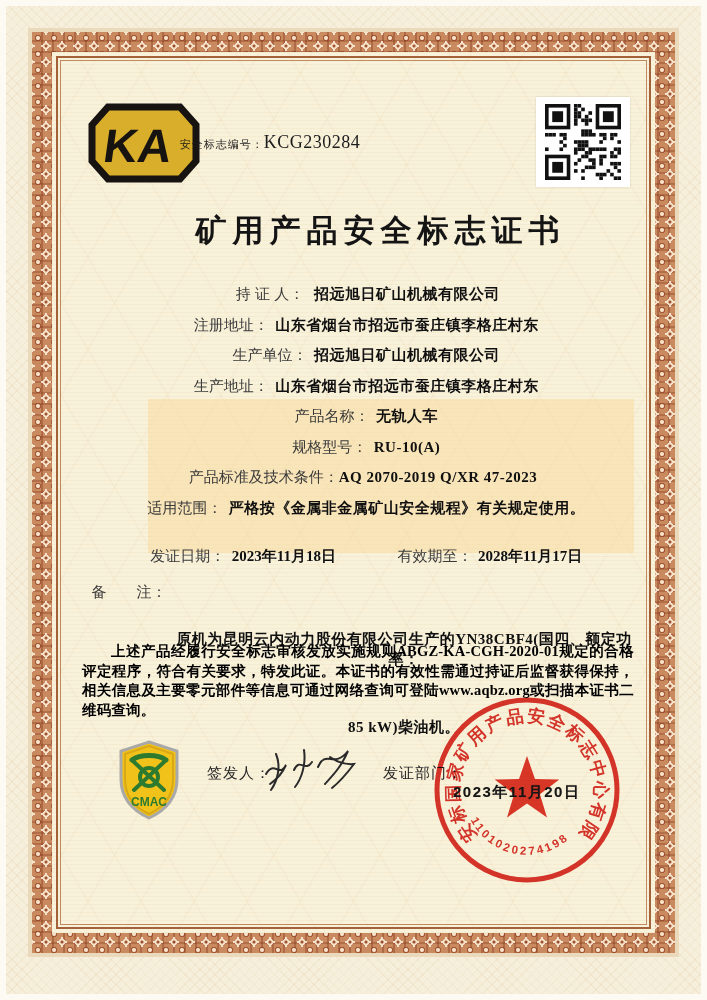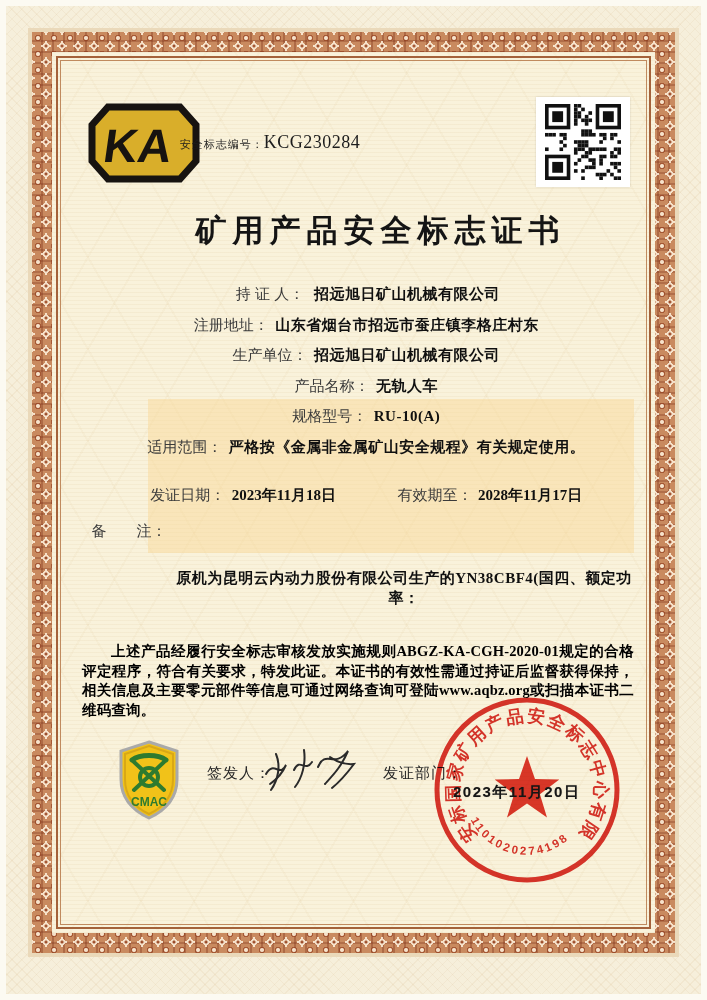--- a/index.html
+++ b/index.html
@@ -232,33 +232,36 @@
       </svg>
   </div>
 
   <div class="title">矿用产品安全标志证书</div>
 
   <div class="fields">
     <div>
         <div class="frow"><span class="flabel">持 证 人：</span><span class="fvalue">招远旭日矿山机械有限公司</span></div>
         <div class="frow"><span class="flabel">注册地址：</span><span class="fvalue">山东省烟台市招远市蚕庄镇李格庄村东</span></div>
         <div class="frow"><span class="flabel">生产单位：</span><span class="fvalue">招远旭日矿山机械有限公司</span></div>
+        <div class="frow"><span class="flabel">生产地址：</span><span class="fvalue">山东省烟台市招远市蚕庄镇李格庄村东</span></div>
         <div class="frow"><span class="flabel">产品名称：</span><span class="fvalue">无轨人车</span></div>
         <div class="frow"><span class="flabel">规格型号：</span><span class="fvalue">RU-10(A)</span></div>
+        <div class="frow"><span class="flabel">产品标准及技术条件：</span><span class="fvalue">AQ 2070-2019 Q/XR 47-2023</span></div>
         <div class="frow"><span class="flabel">适用范围：</span><span class="fvalue">严格按《金属非金属矿山安全规程》有关规定使用。</span></div>
       </div>
 
     <div class="frow dates-row">
       <span class="flabel">发证日期：</span><span class="fvalue">2023年11月18日</span><span class="gap2"></span><span class="flabel" style="min-width:86px">有效期至：</span><span class="fvalue">2028年11月17日</span>
     </div>
 
     <div class="frow remark-row">
       <span class="flabel">备　　注：</span>
       <span class="fvalue remark-val">
         <div>原机为昆明云内动力股份有限公司生产的YN38CBF4(国四、额定功率：</div>
+        <div>85 kW)柴油机。</div>
       </span>
     </div>
   </div>
 
   <div class="statement">上述产品经履行安全标志审核发放实施规则ABGZ-KA-CGH-2020-01规定的合格评定程序，符合有关要求，特发此证。本证书的有效性需通过持证后监督获得保持，相关信息及主要零元部件等信息可通过网络查询可登陆www.aqbz.org或扫描本证书二维码查询。</div>
 
   <div class="cmac">
     <svg width="66" height="80" viewBox="0 0 66 80">
       <path d="M33,2 L61,11 V39 C61,59 48,71 33,78 C18,71 5,59 5,39 V11 Z" fill="#f1c219" stroke="#a9a9a9" stroke-width="3"></path>
       <path d="M33,6 L57,14 V39 C57,57 46,68 33,74 C20,68 9,57 9,39 V14 Z" fill="none" stroke="#d9a816" stroke-width="2"></path>

